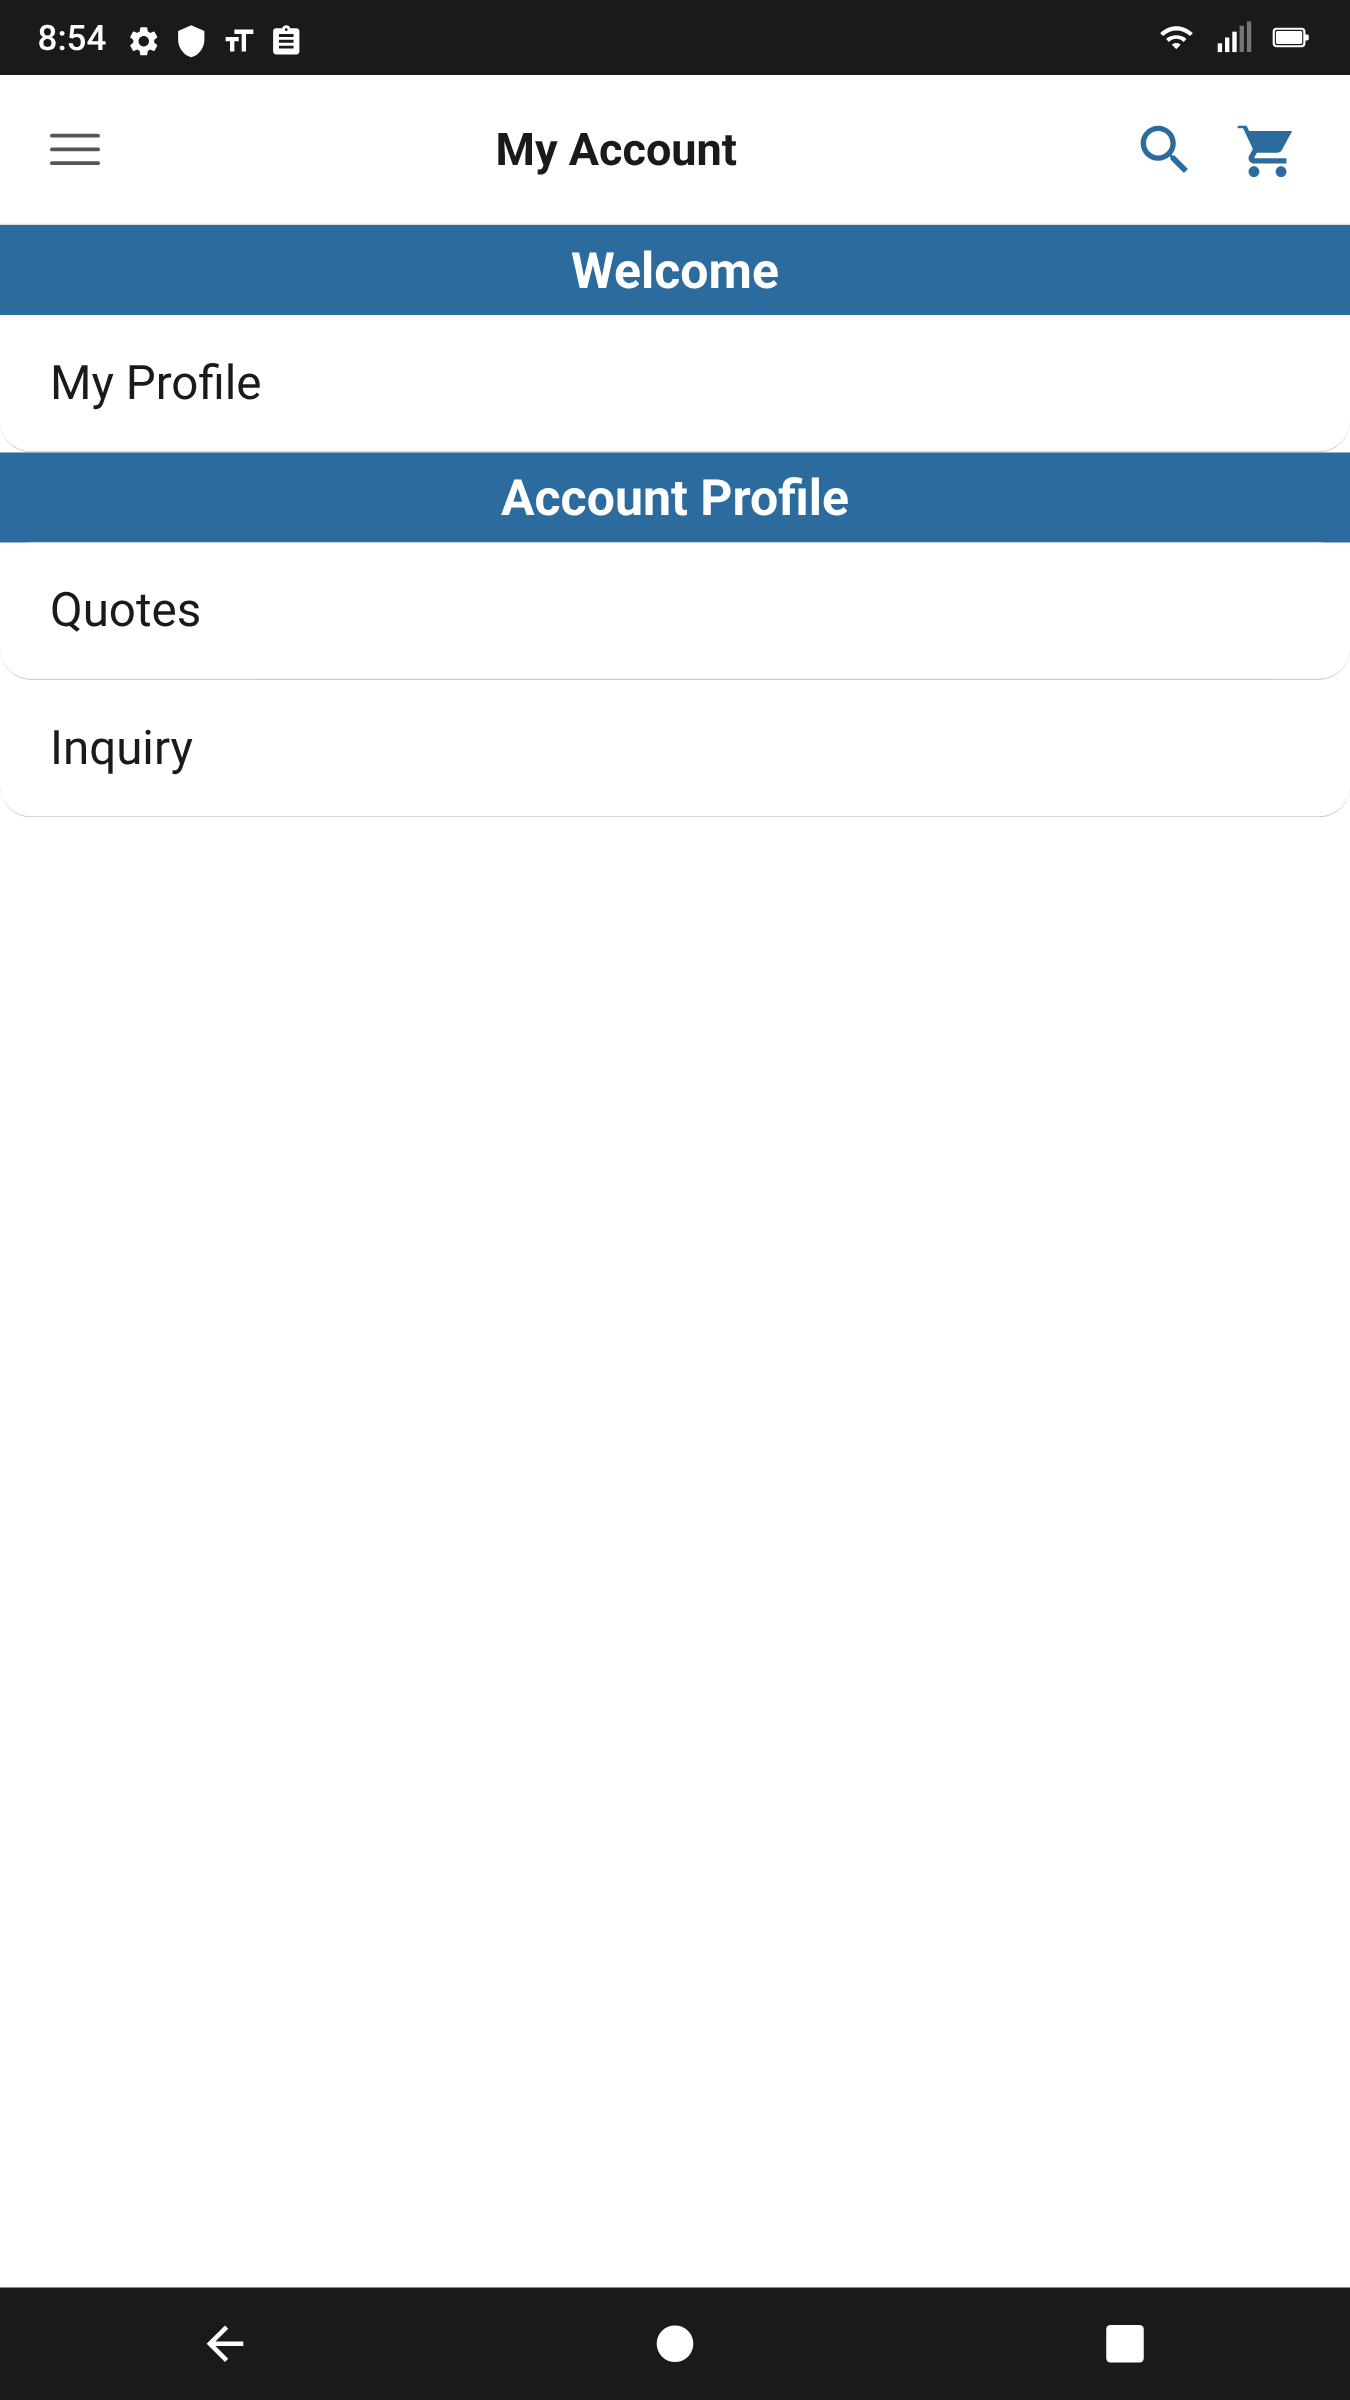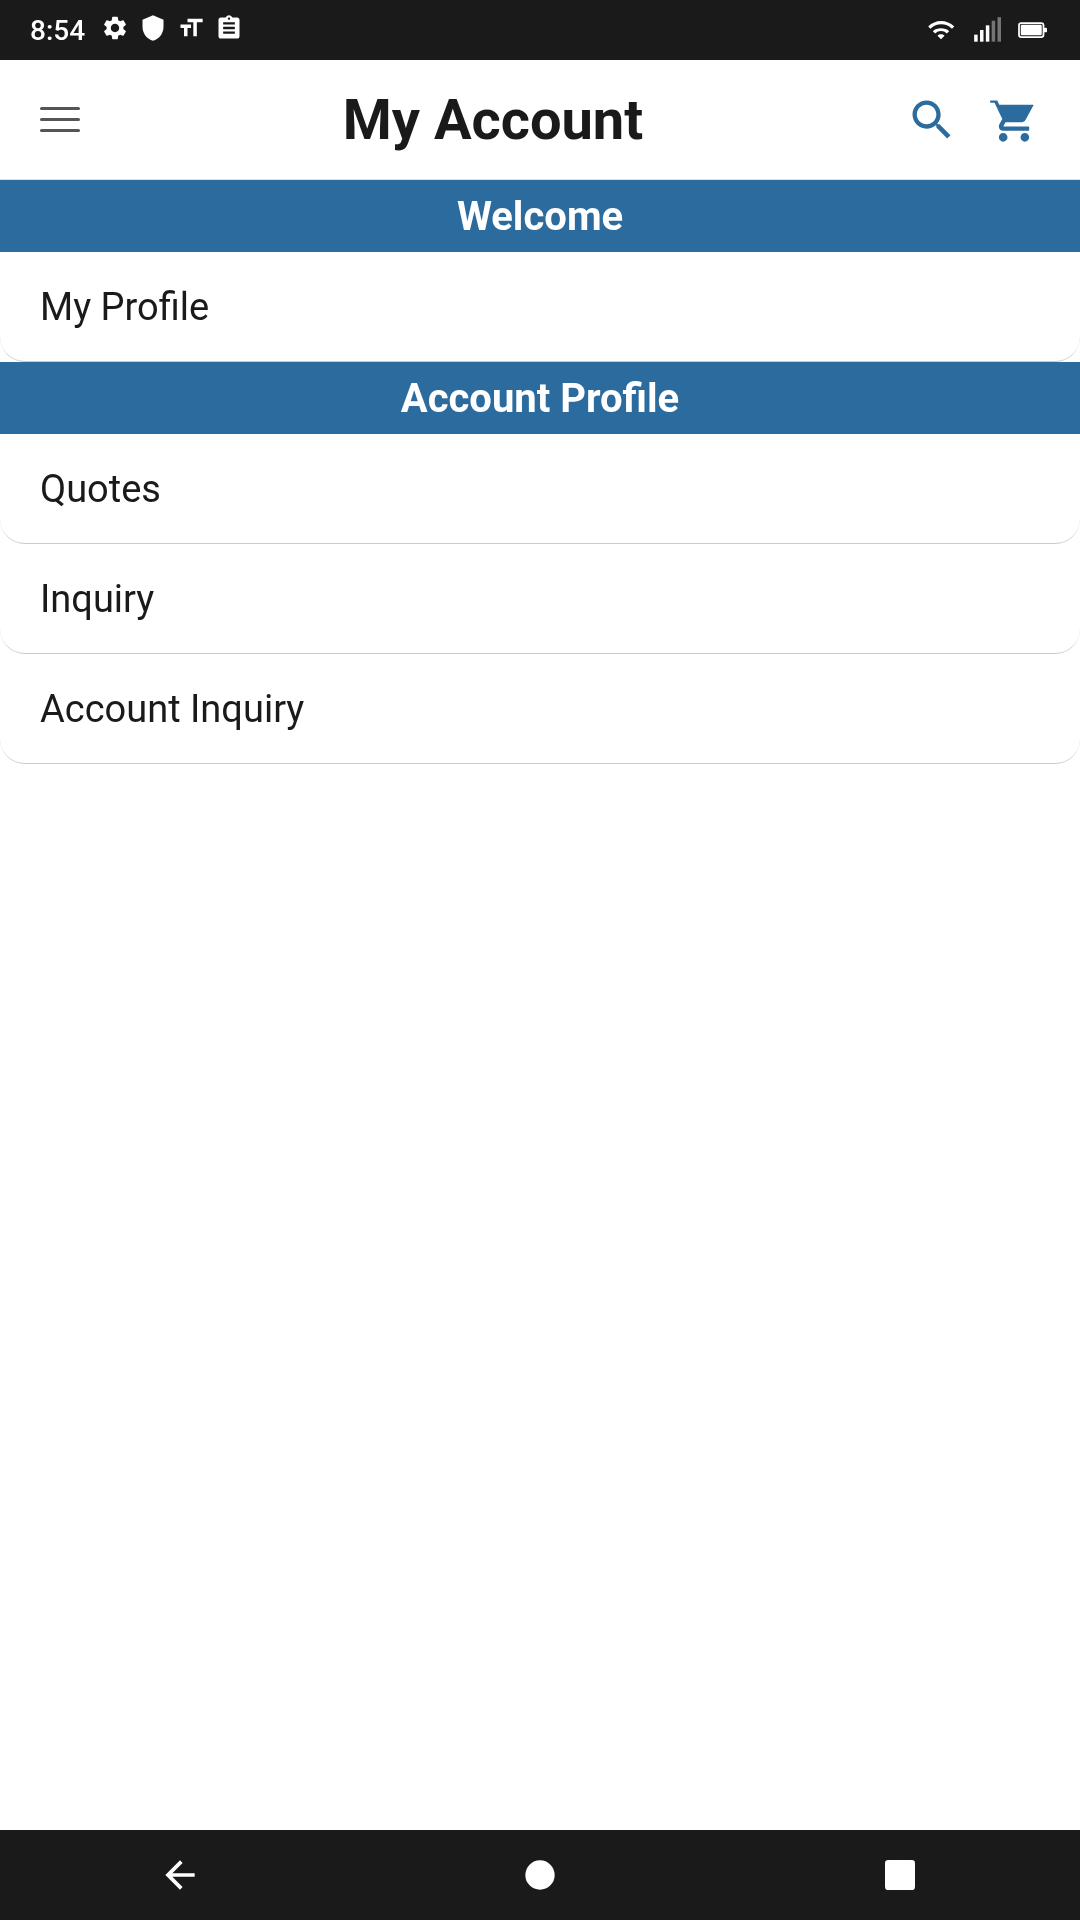--- a/index.html
+++ b/index.html
@@ -24,21 +24,21 @@
       background: #1a1a1a;
       display: flex;
       align-items: center;
       justify-content: space-between;
       padding: 0 30px;
       color: white;
     }
 
     .status-bar-left {
       display: flex;
-      align-items: flex-start;
+      align-items: flex-end;
       gap: 16px;
     }
 
     .status-time {
       font-size: 28px;
       font-weight: 500;
       color: white;
     }
 
     .status-icons {
@@ -79,21 +79,21 @@
 
     .nav-menu-icon span {
       display: block;
       width: 40px;
       height: 3px;
       background: #555555;
       border-radius: 2px;
     }
 
     .nav-title {
-      font-size: 56px;
+      font-size: 36px;
       font-weight: 700;
       color: #1a1a1a;
     }
 
     .nav-actions {
       display: flex;
       align-items: center;
       gap: 30px;
     }
 
@@ -249,23 +249,20 @@
 
   <div class="menu-item">
     <span class="menu-item-text">Quotes</span>
   </div>
 
 
   <div class="menu-item">
     <span class="menu-item-text">Inquiry</span>
   </div>
 
-  <div class="menu-item">
-    <span class="menu-item-text">Account Inquiry</span>
-  </div>
 
 </div>
 
 <div class="bottom-nav">
 
   <div class="bottom-nav-btn">
     <svg width="44" height="44" viewBox="0 0 24 24" fill="white">
       <path d="M20,11H7.83l5.59-5.59L12,4l-8,8l8,8l1.41-1.41L7.83,13H20V11z"></path>
     </svg>
   </div>

